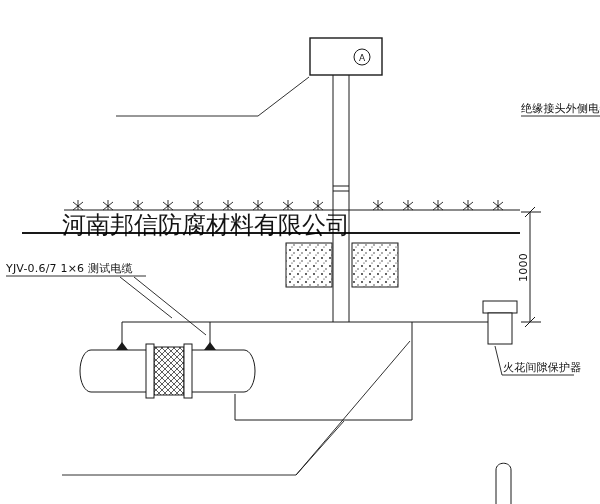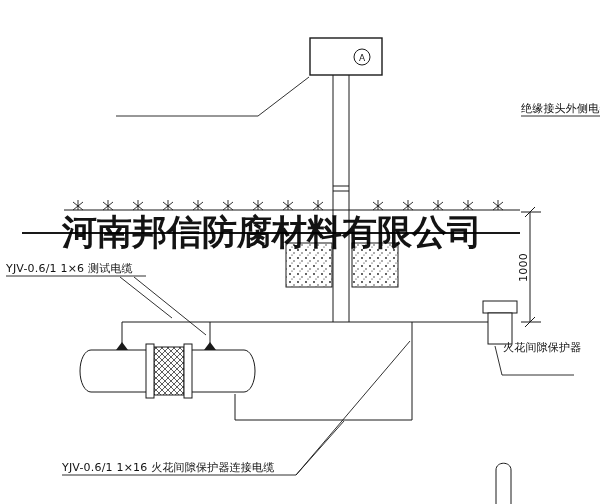--- a/index.html
+++ b/index.html
@@ -13,21 +13,21 @@
   .lbl {
     position:absolute; font-size:11px; color:#111;
     white-space:nowrap; letter-spacing:0.2px;
   }
   .dim {
     left:503px; top:261px; width:40px; text-align:center;
     transform:rotate(-90deg);
   }
   .watermark {
     position:absolute; left:62px; top:209px;
-    font-size:35px; font-weight:bold; color:#000; opacity:.92;
+    font-size:24px; font-weight:normal; color:#000; opacity:.92;
     white-space:nowrap; letter-spacing:0px;
   }
   .wm-line {
     position:absolute; left:22px; top:232px; width:498px; height:0;
     border-top:2px solid #000; opacity:.9;
   }
 </style>
 </head>
 <body>
 
@@ -126,21 +126,20 @@
       <text x="362" y="60.5" text-anchor="middle" font-size="9" fill="#1a1a1a" stroke="none">A</text>
     </g>
   </svg>
 
   <div class="watermark">河南邦信防腐材料有限公司</div>
   <div class="wm-line"></div>
 
 
   <div class="lbl" style="left:521px;top:101px">绝缘接头外侧电缆</div>
 
-  <div class="lbl" style="left:6px;top:261px">YJV-0.6/1 1×6  测试电缆</div>
+  <div class="lbl" style="left:6px;top:261px">YJV-0.6/7 1×6  测试电缆</div>
 
-  <div class="lbl" style="left:503px;top:340px">火花间隙保护器</div>
+  <div class="lbl" style="left:503px;top:360px">火花间隙保护器</div>
 
-  <div class="lbl" style="left:62px;top:460px">YJV-0.6/1 1×16  火花间隙保护器连接电缆</div>
 
   <div class="lbl dim">1000</div>
 
 </div>
 
 </body></html>

